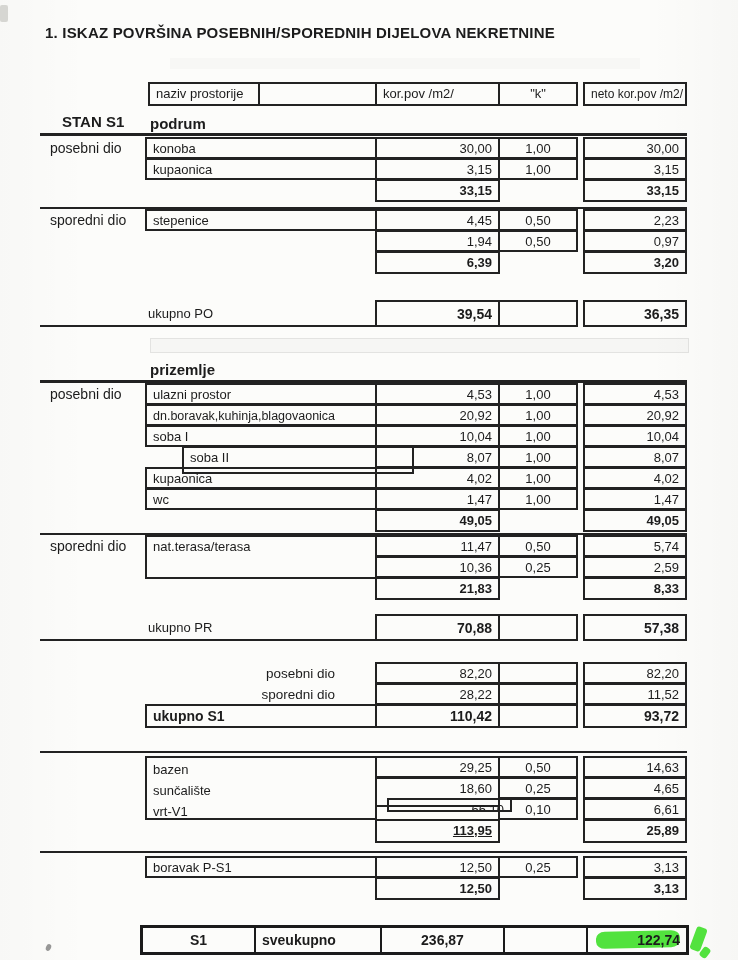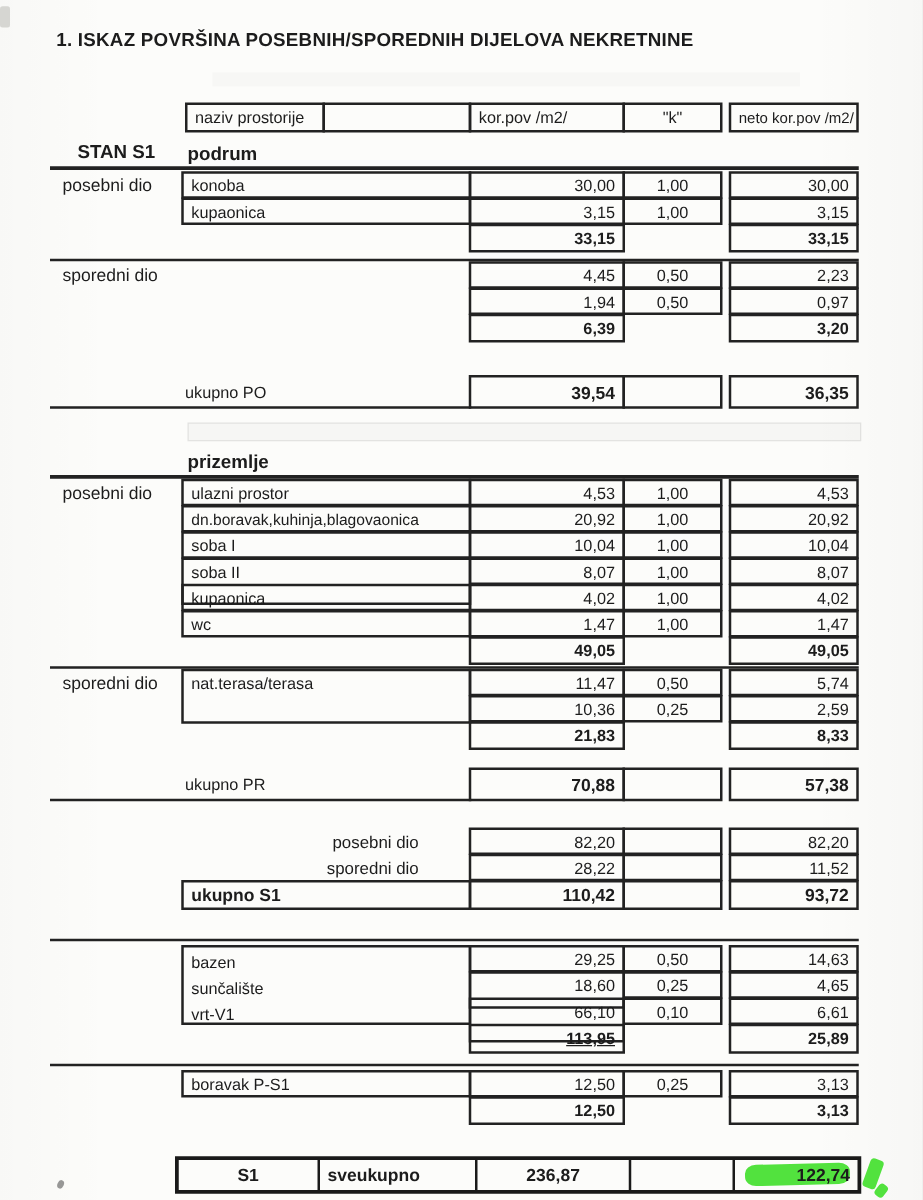--- a/index.html
+++ b/index.html
@@ -63,20 +63,21 @@
   <div class="cell cKor num" style="top:158px;height:22px;">3,15</div>
   <div class="cell cK ctr" style="top:158px;height:22px;">1,00</div>
   <div class="cell cNeto num" style="top:158px;height:22px;">3,15</div>
 
   <div class="cell cKor num b" style="top:179px;height:23px;">33,15</div>
   <div class="cell cNeto num b" style="top:179px;height:23px;">33,15</div>
 
   <div class="line" style="left:40px;top:207px;width:647px;height:2px;"></div>
   <div class="lbl" style="left:50px;top:212px;">sporedni dio</div>
 
+  <div class="cell cName" style="top:209px;height:22px;">stepenice</div>
   <div class="cell cKor num" style="top:209px;height:22px;">4,45</div>
   <div class="cell cK ctr" style="top:209px;height:22px;">0,50</div>
   <div class="cell cNeto num" style="top:209px;height:22px;">2,23</div>
 
   <div class="cell cKor num" style="top:230px;height:22px;">1,94</div>
   <div class="cell cK ctr" style="top:230px;height:22px;">0,50</div>
   <div class="cell cNeto num" style="top:230px;height:22px;">0,97</div>
 
   <div class="cell cKor num b" style="top:251px;height:23px;">6,39</div>
   <div class="cell cNeto num b" style="top:251px;height:23px;">3,20</div>
@@ -99,21 +100,21 @@
   <div class="cell cName" style="top:404px;height:22px;font-size:12.5px;">dn.boravak,kuhinja,blagovaonica</div>
   <div class="cell cKor num" style="top:404px;height:22px;">20,92</div>
   <div class="cell cK ctr" style="top:404px;height:22px;">1,00</div>
   <div class="cell cNeto num" style="top:404px;height:22px;">20,92</div>
 
   <div class="cell cName" style="top:425px;height:22px;">soba I</div>
   <div class="cell cKor num" style="top:425px;height:22px;">10,04</div>
   <div class="cell cK ctr" style="top:425px;height:22px;">1,00</div>
   <div class="cell cNeto num" style="top:425px;height:22px;">10,04</div>
 
-  <div class="cell cName" style="top:446px;height:38px;">soba II</div>
+  <div class="cell cName" style="top:446px;height:28px;margin-left:37px;">soba II</div>
   <div class="cell cKor num" style="top:446px;height:22px;">8,07</div>
   <div class="cell cK ctr" style="top:446px;height:22px;">1,00</div>
   <div class="cell cNeto num" style="top:446px;height:22px;">8,07</div>
 
   <div class="cell cName" style="top:467px;height:22px;">kupaonica</div>
   <div class="cell cKor num" style="top:467px;height:22px;">4,02</div>
   <div class="cell cK ctr" style="top:467px;height:22px;">1,00</div>
   <div class="cell cNeto num" style="top:467px;height:22px;">4,02</div>
 
   <div class="cell cName" style="top:488px;height:22px;">wc</div>
@@ -168,21 +169,21 @@
     <div style="padding:2px 6px 0;line-height:19px;">vrt-V1</div>
   </div>
   <div class="cell cKor num" style="top:756px;height:22px;">29,25</div>
   <div class="cell cK ctr" style="top:756px;height:22px;">0,50</div>
   <div class="cell cNeto num" style="top:756px;height:22px;">14,63</div>
 
   <div class="cell cKor num" style="top:777px;height:30px;">18,60</div>
   <div class="cell cK ctr" style="top:777px;height:22px;">0,25</div>
   <div class="cell cNeto num" style="top:777px;height:22px;">4,65</div>
 
-  <div class="cell cKor num" style="top:798px;height:36px;">66,10</div>
+  <div class="cell cKor num" style="top:798px;height:14px;margin-left:12px;">66,10</div>
   <div class="cell cK ctr" style="top:798px;height:22px;">0,10</div>
   <div class="cell cNeto num" style="top:798px;height:22px;">6,61</div>
 
   <div class="cell cKor num b" style="top:819px;height:24px;text-decoration:underline;">113,95</div>
   <div class="cell cNeto num b" style="top:819px;height:24px;">25,89</div>
 
   <div class="line" style="left:40px;top:851px;width:647px;height:2px;"></div>
 
   <div class="cell cName" style="top:856px;height:22px;">boravak P-S1</div>
   <div class="cell cKor num" style="top:856px;height:22px;">12,50</div>

